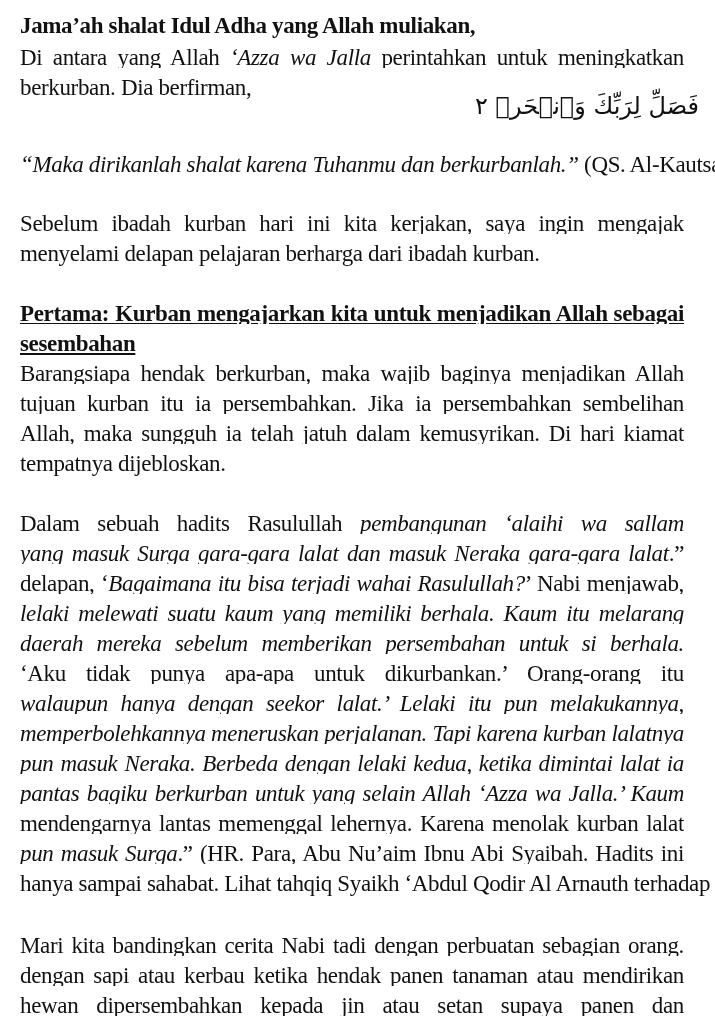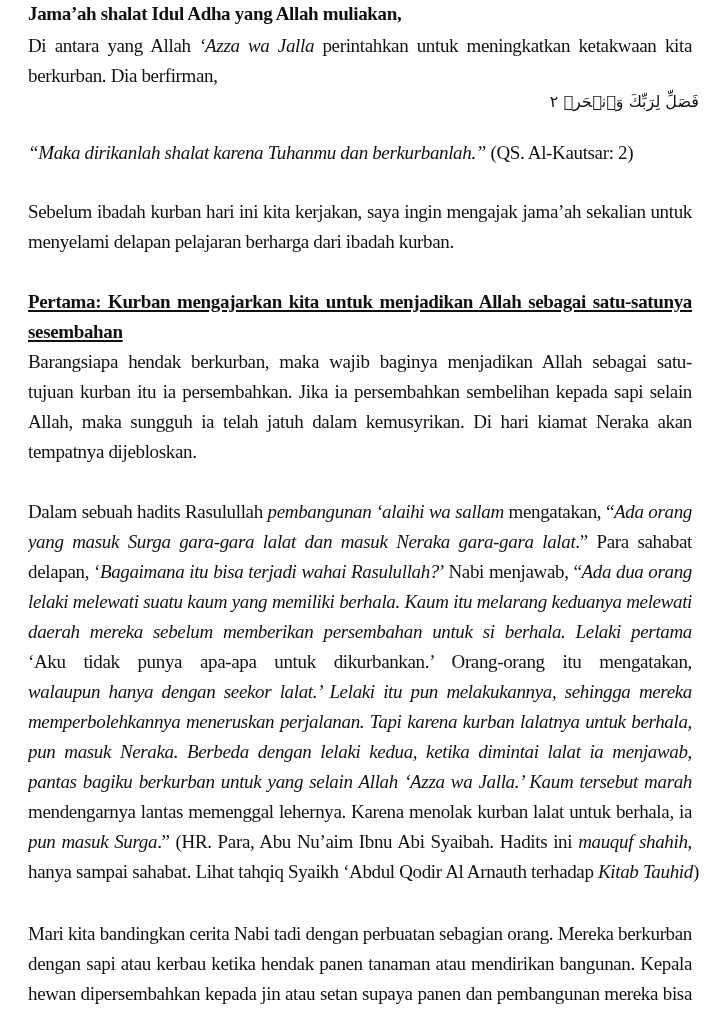--- a/index.html
+++ b/index.html
@@ -1,25 +1,25 @@
 <!DOCTYPE html>
 <html><head>
 <meta charset="utf-8">
 <style>
   html, body { margin:0; padding:0; background:#ffffff; }
   body { width:715px; height:1024px; overflow:hidden; position:relative;
     font-family:"Liberation Serif", serif; color:#111; }
   .page { position:absolute; left:16px; top:0; width:664px; }
-  .line { position:absolute; left:12px; width:664px; font-size:19px; line-height:20px;
-    white-space:nowrap; letter-spacing:-0.35px; transform-origin:left top; }
+  .line { position:absolute; left:4px; width:664px; font-size:23px; line-height:20px;
+    white-space:nowrap; letter-spacing:-0.35px; transform-origin:left top;margin-top:12px; }
   .just { text-align:justify; text-align-last:justify; white-space:normal; height:20px; overflow:hidden; }
   .b { font-weight:bold; }
   .u { text-decoration:underline; text-decoration-thickness:1.5px; text-underline-offset:2px; }
   .arabic { position:absolute; right:16px; top:92px; font-family:"DejaVu Sans", sans-serif;
-    font-size:16px; direction:rtl; color:#111; }
+    font-size:24px; direction:rtl; color:#111; }
   i { font-style:italic;text-align:center; }
 </style>
 </head>
 <body>
 
 <div class="page">
   <div class="line b" style="top:4px">Jama’ah shalat Idul Adha yang Allah muliakan,</div>
 
   <div class="line just" style="top:36px"><span>Di antara yang Allah </span><i>‘Azza wa Jalla</i><span> perintahkan untuk meningkatkan ketakwaan kita adalah</span></div>
   <div class="line" style="top:66px">berkurban. Dia berfirman,</div>

